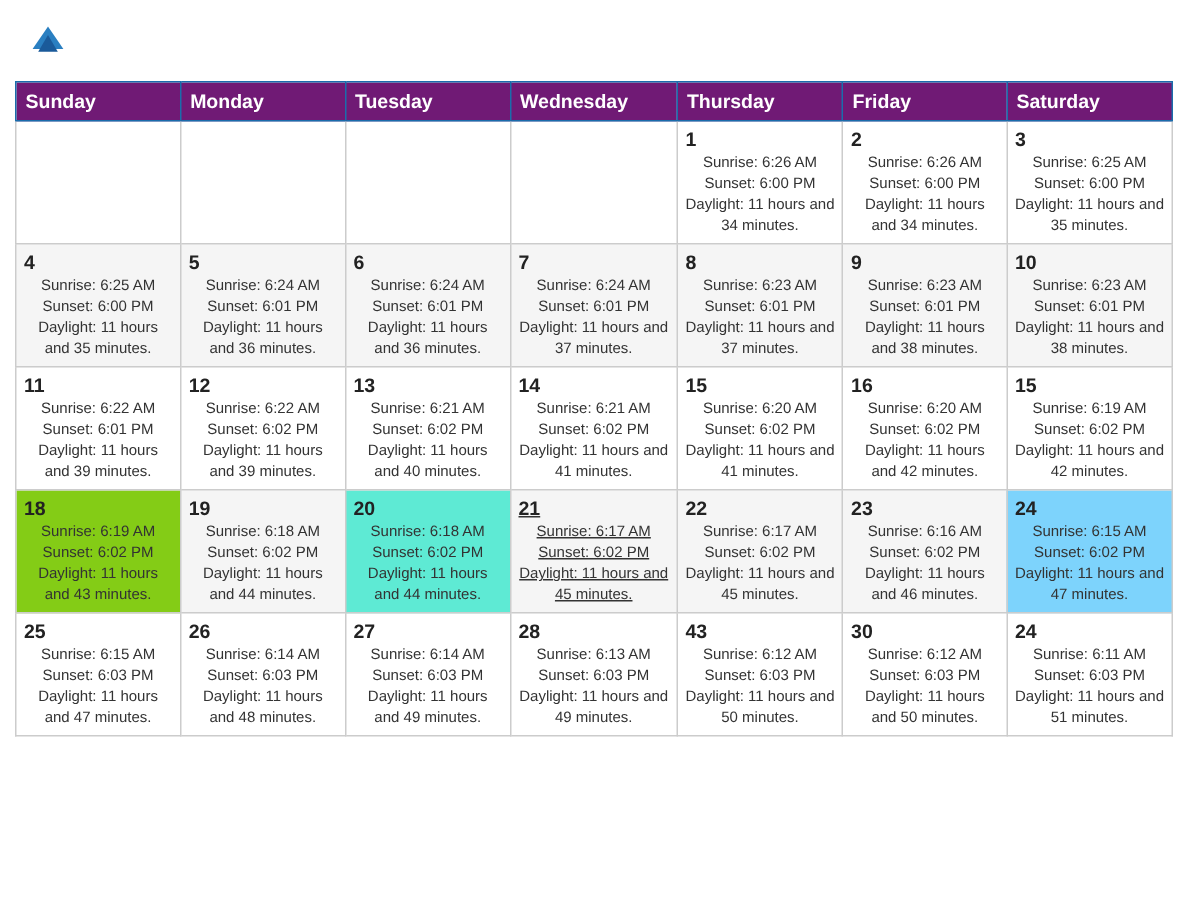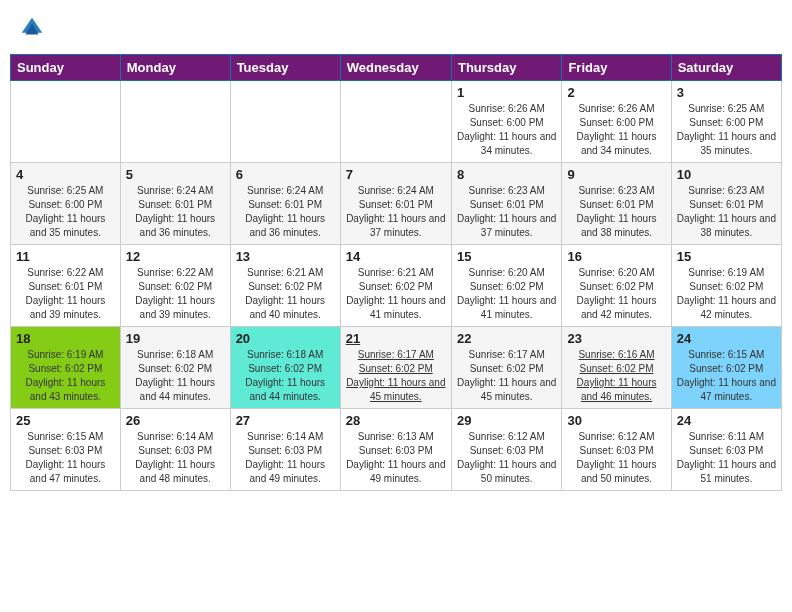--- a/index.html
+++ b/index.html
@@ -272,21 +272,21 @@
 Daylight: 11 hours and 45 minutes.</div>
         </td>
         <td style="background: rgb(245, 245, 245);">
           <span class="day-number">22</span>
           <div class="day-info" style="white-space: pre-line;">Sunrise: 6:17 AM
 Sunset: 6:02 PM
 Daylight: 11 hours and 45 minutes.</div>
         </td>
         <td style="background: rgb(245, 245, 245);">
           <span class="day-number">23</span>
-          <div class="day-info" style="white-space: pre-line; text-decoration: underline;">Sunrise: 6:16 AM
+          <div class="day-info" style="white-space: pre-line;">Sunrise: 6:16 AM
 Sunset: 6:02 PM
 Daylight: 11 hours and 46 minutes.</div>
         </td>
         <td style="background: #7dd3fc;">
           <span class="day-number">24</span>
           <div class="day-info" style="white-space: pre-line;">Sunrise: 6:15 AM
 Sunset: 6:02 PM
 Daylight: 11 hours and 47 minutes.</div>
         </td>
       </tr>
@@ -309,21 +309,21 @@
 Sunset: 6:03 PM
 Daylight: 11 hours and 49 minutes.</div>
         </td>
         <td>
           <span class="day-number">28</span>
           <div class="day-info" style="white-space: pre-line;">Sunrise: 6:13 AM
 Sunset: 6:03 PM
 Daylight: 11 hours and 49 minutes.</div>
         </td>
         <td>
-          <span class="day-number">29</span>
+          <span class="day-number">43</span>
           <div class="day-info" style="white-space: pre-line;">Sunrise: 6:12 AM
 Sunset: 6:03 PM
 Daylight: 11 hours and 50 minutes.</div>
         </td>
         <td>
           <span class="day-number">30</span>
           <div class="day-info" style="white-space: pre-line;">Sunrise: 6:12 AM
 Sunset: 6:03 PM
 Daylight: 11 hours and 50 minutes.</div>
         </td>

